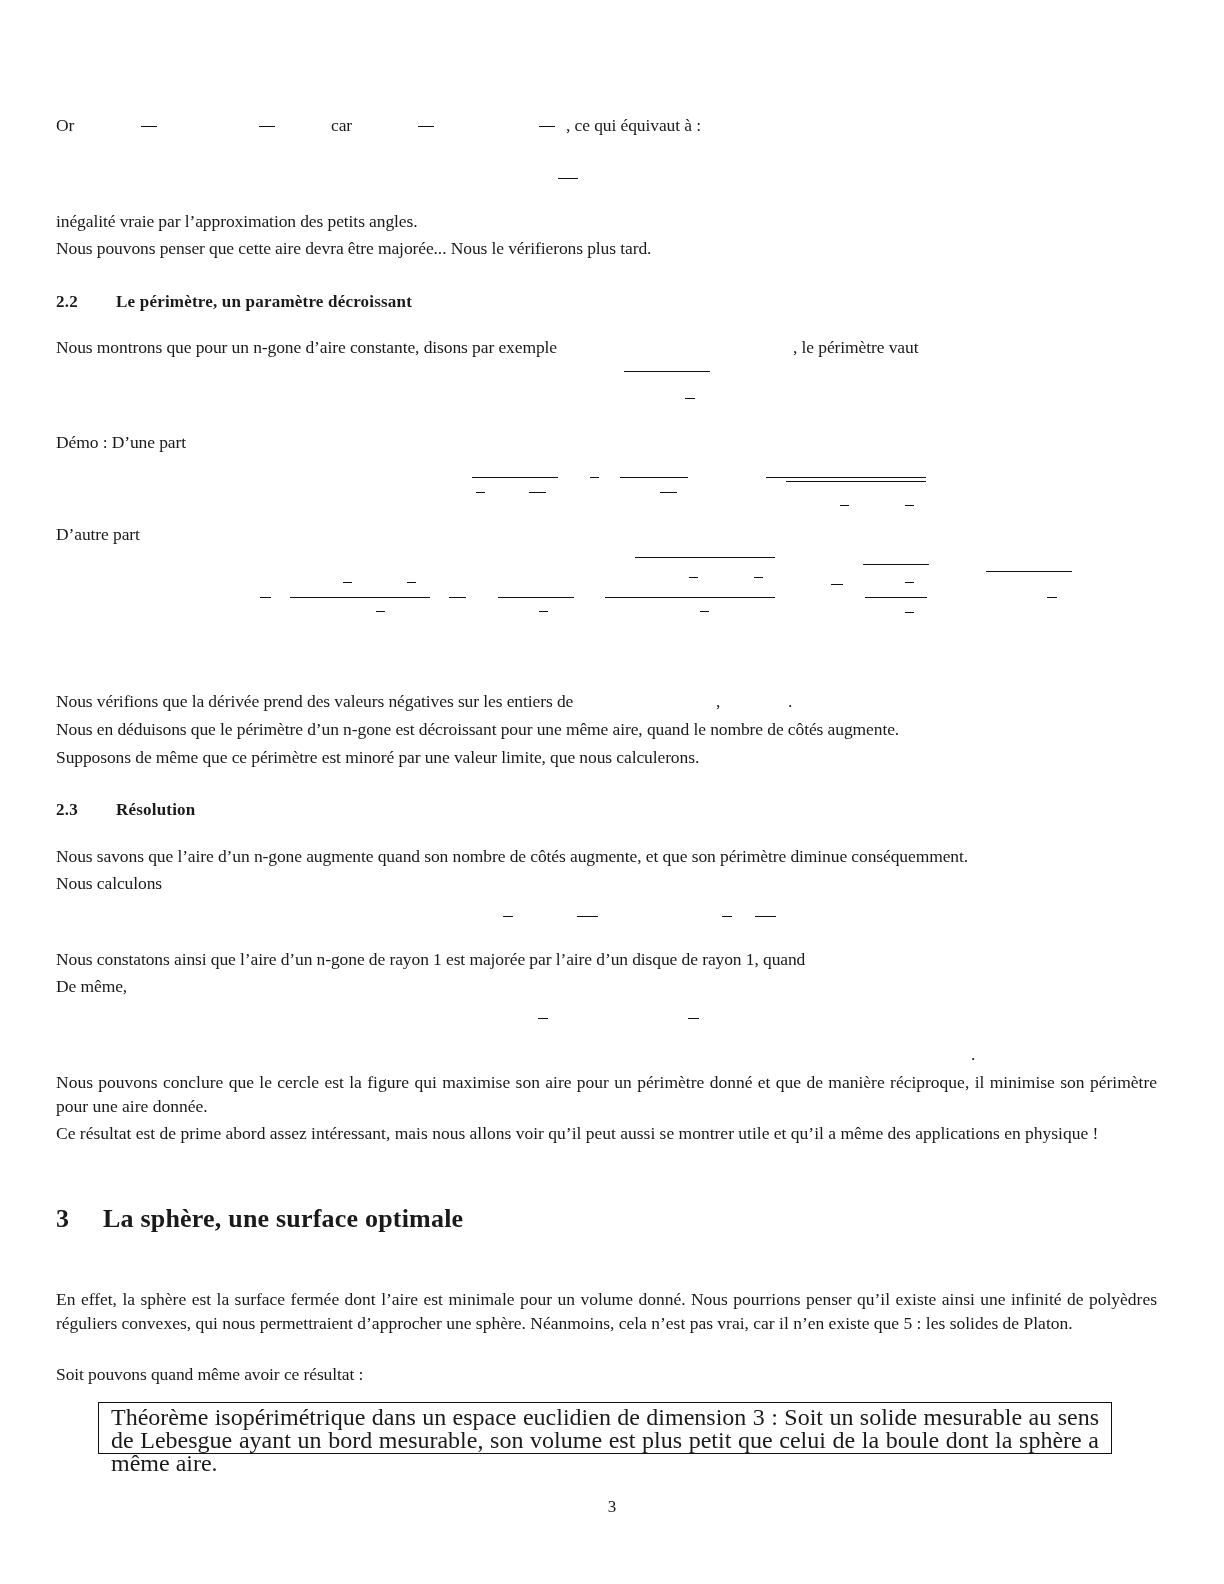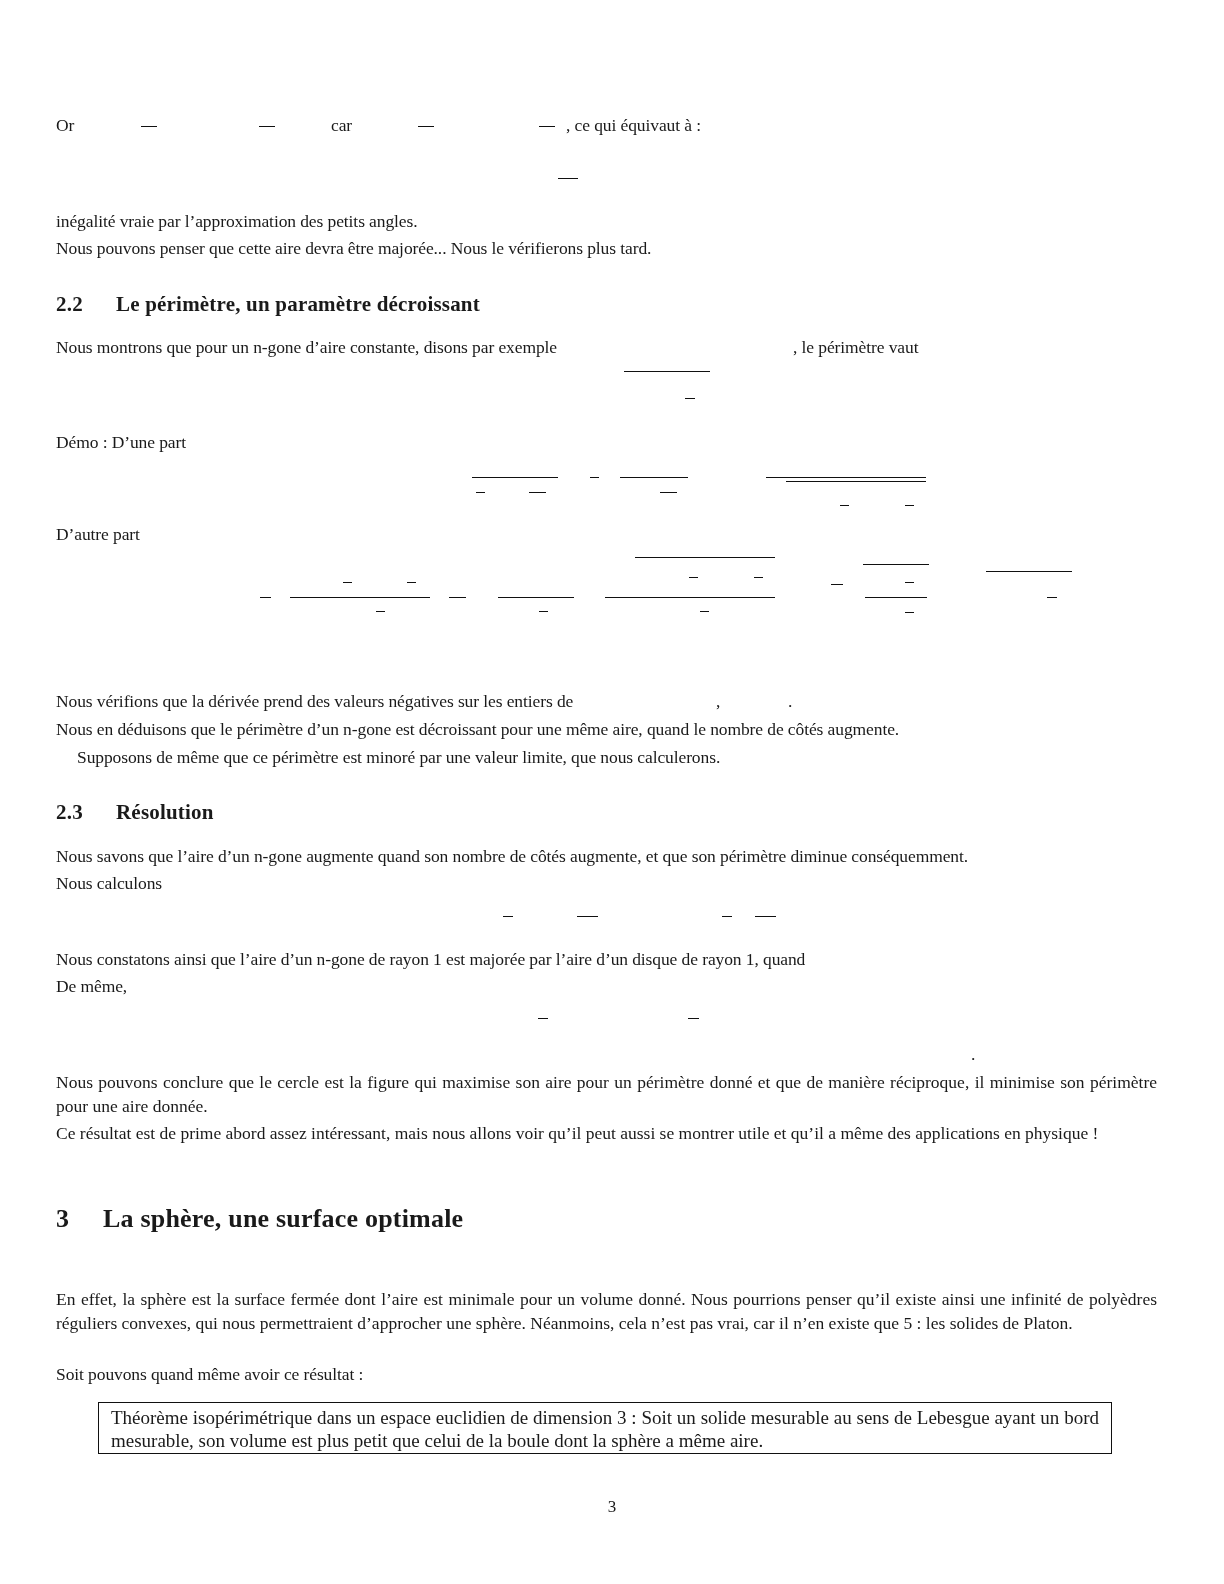--- a/index.html
+++ b/index.html
@@ -1,28 +1,28 @@
 <!DOCTYPE html>
 <html><head>
   <meta charset="utf-8">
   <style>
     html, body { margin: 0; padding: 0; background: #ffffff; }
     body { width: 1224px; height: 1584px; position: relative; overflow: hidden;
            font-family: "Liberation Serif", "DejaVu Serif", serif; color: #1a1a1a; }
     .page { position: absolute; left: 0; top: 0; width: 1224px; height: 1584px; }
     .txt { position: absolute; font-size: 17.5px; line-height: 22px; white-space: nowrap; letter-spacing: -0.1px; text-align: right; }
     .para { position: absolute; left: 56px; width: 1101px; font-size: 17.5px; line-height: 24px; text-align: justify; }
-    .h2 { position: absolute; left: 56px; font-size: 21px; font-weight: bold; white-space: nowrap; letter-spacing: 0.2px; }
+    .h2 { position: absolute; left: 56px; font-size: 17px; font-weight: bold; white-space: nowrap; letter-spacing: 0.2px; }
     .h2 .num { display: inline-block; width: 60px; }
     .h1 { position: absolute; left: 56px; font-size: 26px; font-weight: bold; white-space: nowrap; letter-spacing: 0.2px; }
     .h1 .num { display: inline-block; width: 47px; }
     .rule { position: absolute; height: 1.4px; background: #111; }
     .theorem { position: absolute; left: 98px; top: 1402px; width: 1014px; height: 52px;
                border: 1.3px solid #111; box-sizing: border-box; padding: 3px 12px;
-               font-size: 19px; line-height: 23px; text-align: justify; }
+               font-size: 24px; line-height: 23px; text-align: justify; }
     .pagenum { position: absolute; left: 0; width: 1224px; top: 1497px; text-align: center; font-size: 17px; }
     #rules { position: absolute; left: 0; top: 0; width: 1224px; height: 1584px; pointer-events: none; }
   </style>
 </head>
 <body>
 
 <div class="page">
 
   <span class="txt" style="left:56px; top:114px;">Or</span>
   <span class="txt" style="left:331px; top:114px;">car</span>
@@ -38,21 +38,21 @@
   <span class="txt" style="left:56px; top:336px;">Nous montrons que pour un n-gone d’aire constante, disons par exemple</span>
   <span class="txt" style="left:793px; top:336px;">, le périmètre vaut</span>
 
   <span class="txt" style="left:56px; top:431px;">Démo :  D’une part</span>
   <span class="txt" style="left:56px; top:523px;">D’autre part</span>
 
   <span class="txt" style="left:56px; top:690px;">Nous vérifions que la dérivée prend des valeurs négatives sur les entiers de</span>
   <span class="txt" style="left:716px; top:690px;">,</span>
   <span class="txt" style="left:788px; top:690px;">.</span>
   <span class="txt" style="left:56px; top:718px;">Nous en déduisons que le périmètre d’un n-gone est décroissant pour une même aire, quand le nombre de côtés augmente.</span>
-  <span class="txt" style="left:56px; top:746px;margin-left:21px;">Supposons de même que ce périmètre est minoré par une valeur limite, que nous calculerons.</span>
+  <span class="txt" style="left:56px; top:746px;">Supposons de même que ce périmètre est minoré par une valeur limite, que nous calculerons.</span>
 
   <div class="h2" style="top:800px;">
     <span class="num">2.3</span><span>Résolution</span>
   </div>
 
   <span class="txt" style="left:56px; top:845px;">Nous savons que l’aire d’un n-gone augmente quand son nombre de côtés augmente, et que son périmètre diminue conséquemment.</span>
   <span class="txt" style="left:56px; top:872px;">Nous calculons</span>
 
   <span class="txt" style="left:56px; top:948px;">Nous constatons ainsi que l’aire d’un n-gone de rayon 1 est majorée par l’aire d’un disque de rayon 1, quand</span>
   <span class="txt" style="left:56px; top:975px;">De même,</span>

